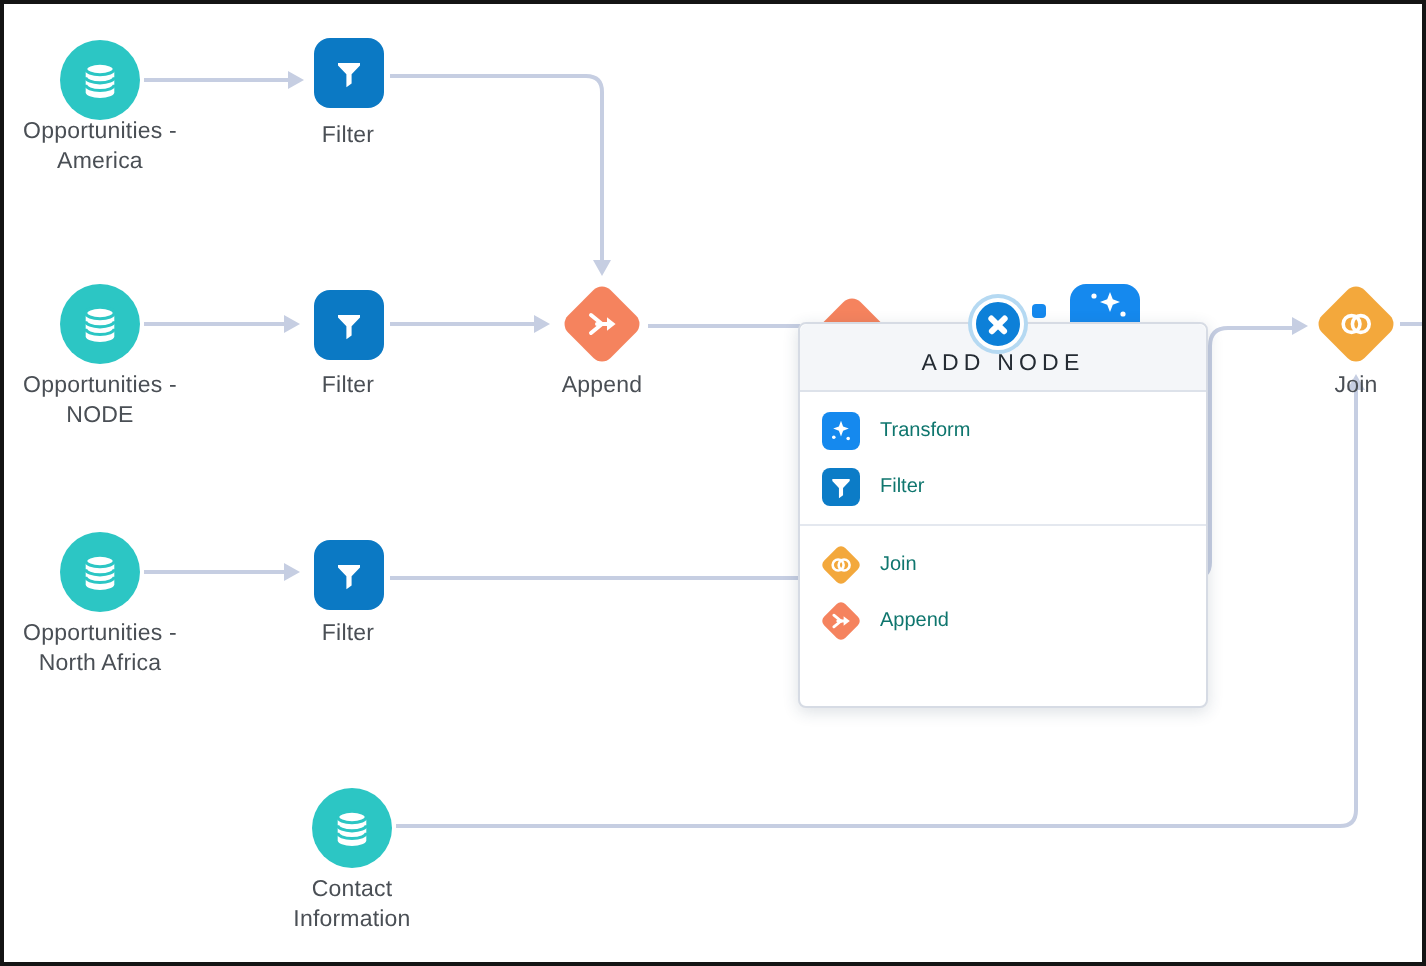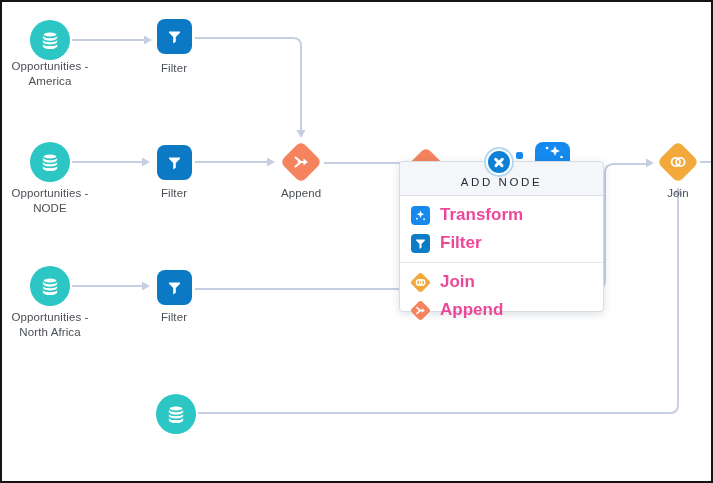--- a/index.html
+++ b/index.html
@@ -19,32 +19,32 @@
   .node-label{
     position:absolute;width:130px;text-align:center;z-index:2;
     font-size:11.5px;line-height:15px;color:#4a4f55;letter-spacing:.1px;
   }
   .hidden-node{position:absolute;z-index:1;}
   .transform-node{width:35px;height:35px;border-radius:8px;background:#1589ee;
     display:flex;align-items:flex-start;justify-content:center;}
   .blue-dot{width:7px;height:7px;border-radius:2px;background:#1589ee;}
   
   .popup{
-    position:absolute;left:397px;top:159px;width:205px;height:151px;z-index:20;
+    position:absolute;left:397px;top:159px;width:205px;height:193px;z-index:20;
     background:#fff;border:1px solid #d6dbe4;border-radius:4px;
     box-shadow:0 2px 8px rgba(40,60,90,.16);box-sizing:border-box;
   }
   .popup-header{
     height:33px;background:#f4f6f9;border-bottom:1px solid #dde2ea;
     border-radius:4px 4px 0 0;display:flex;align-items:center;justify-content:center;
   }
   .popup-title{font-size:11.5px;color:#242b33;letter-spacing:2.6px;padding-top:6px;}
   .menu{padding:5px 0;}
   .menu-item{height:28px;display:flex;align-items:center;padding:0 0 0 11px;gap:10px;cursor:pointer;}
-  .menu-label{font-size:17px;color:#ec4899;font-weight:bold;}
+  .menu-label{font-size:10px;color:#0f766e;}
   .menu-divider{border-top:1px solid #e4e8ef;margin:5px 0;}
   .mi{width:19px;height:19px;border-radius:4px;flex:0 0 auto;
       display:flex;align-items:center;justify-content:center;}
   .mi.blue{background:#1589ee;}
   .mi.fblue{background:#0c7cc7;}
   .mi.agg{background:#7d87e6;}
   .mi.dmd{width:15px;height:15px;border-radius:3px;transform:rotate(45deg);margin:0 2px;}
   .mi.dmd>*{transform:rotate(-45deg);}
   .mi.joinc{background:#f3a83c;}
   .mi.appc{background:#f5835e;}
@@ -166,20 +166,24 @@
   </div>
 
   <div class="node circle" style="left:154px;top:392px;">
     <svg width="22" height="22" viewBox="0 0 20 20">
       <path fill="#fff" d="M3.5 5 v10.6 a6.5 2.6 0 0 0 13 0 V5 a6.5 2.6 0 0 0 -13 0 z"></path>
       <ellipse cx="10" cy="5" rx="6.5" ry="2.6" fill="#fff" stroke="#2cc6c4" stroke-width="1.4"></ellipse>
       <path d="M3.5 8.7 a6.5 2.6 0 0 0 13 0" stroke="#2cc6c4" stroke-width="1.4" fill="none"></path>
       <path d="M3.5 12.2 a6.5 2.6 0 0 0 13 0" stroke="#2cc6c4" stroke-width="1.4" fill="none"></path>
     </svg>
   </div>
+  <div class="node-label" style="left:109px;top:436px;">
+    <span>Contact</span><br>
+    <span>Information</span>
+  </div>
 
   <div class="node diamond join" style="left:661px;top:145px;">
     <svg width="20" height="20" viewBox="0 0 20 20">
       <circle cx="7.8" cy="10" r="4.2" stroke="#fff" stroke-width="1.8" fill="none"></circle>
       <circle cx="12.4" cy="10" r="4.2" stroke="#fff" stroke-width="1.8" fill="none"></circle>
     </svg>
   </div>
   <div class="node-label" style="left:611px;top:184px;">
     <span>Join</span>
   </div>

